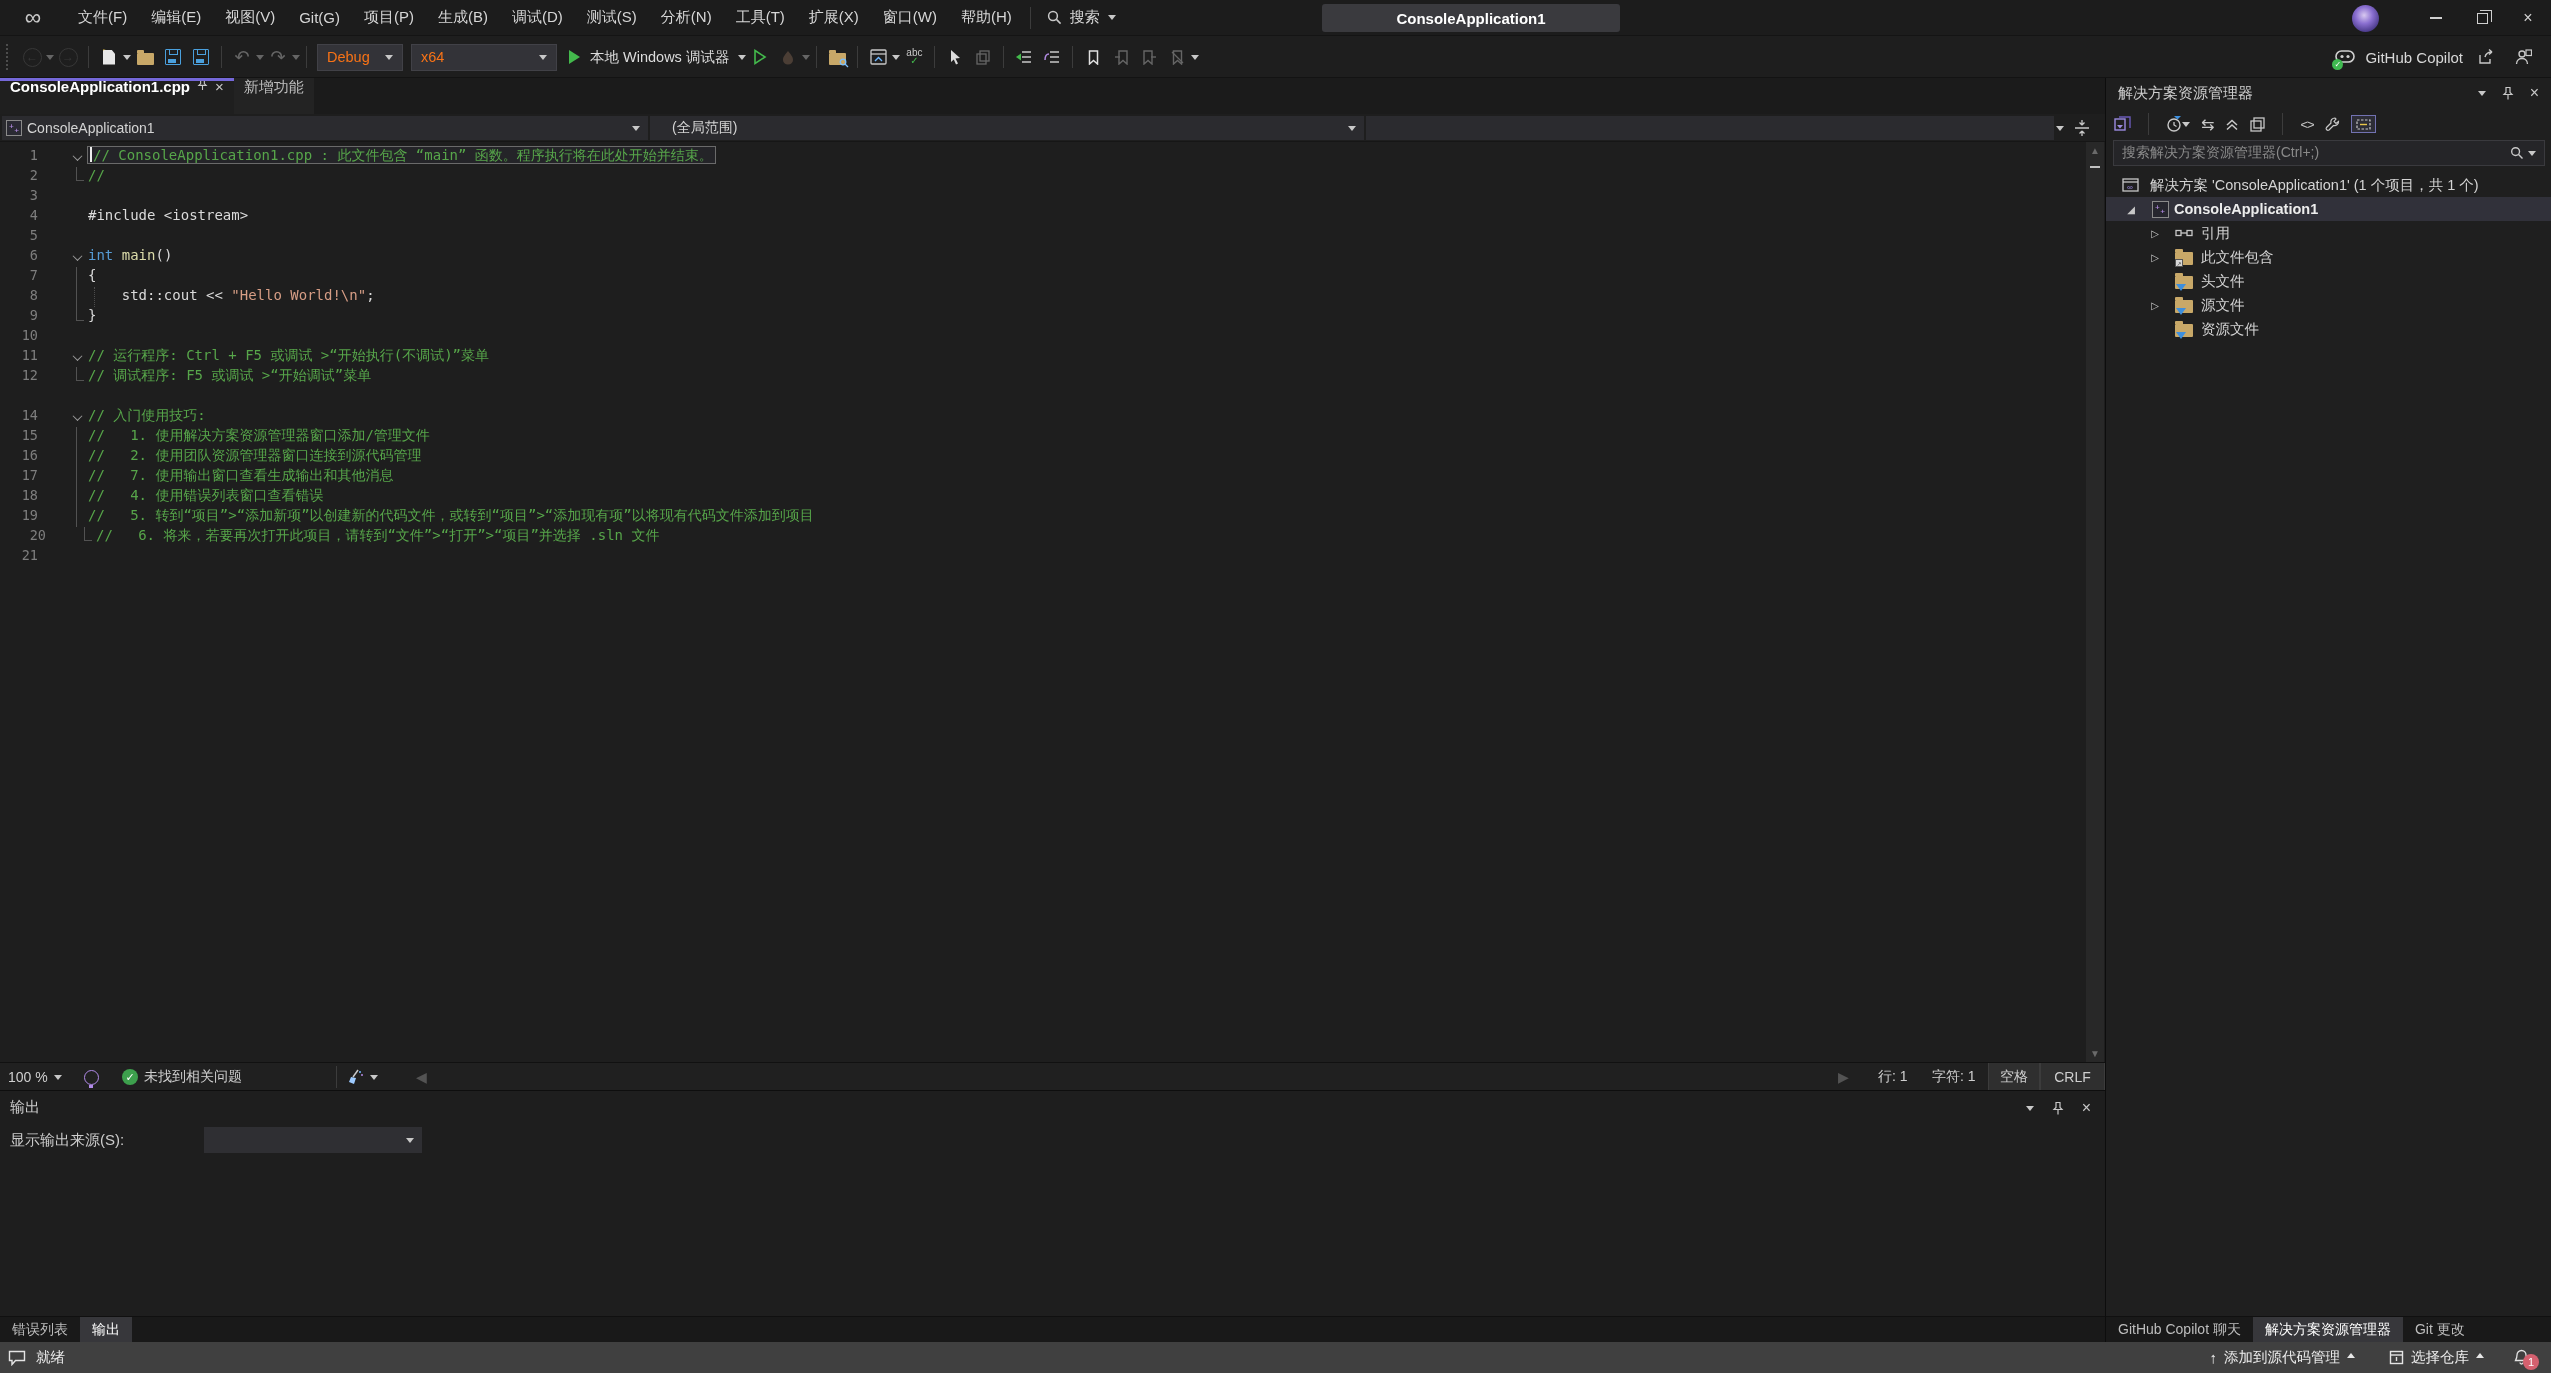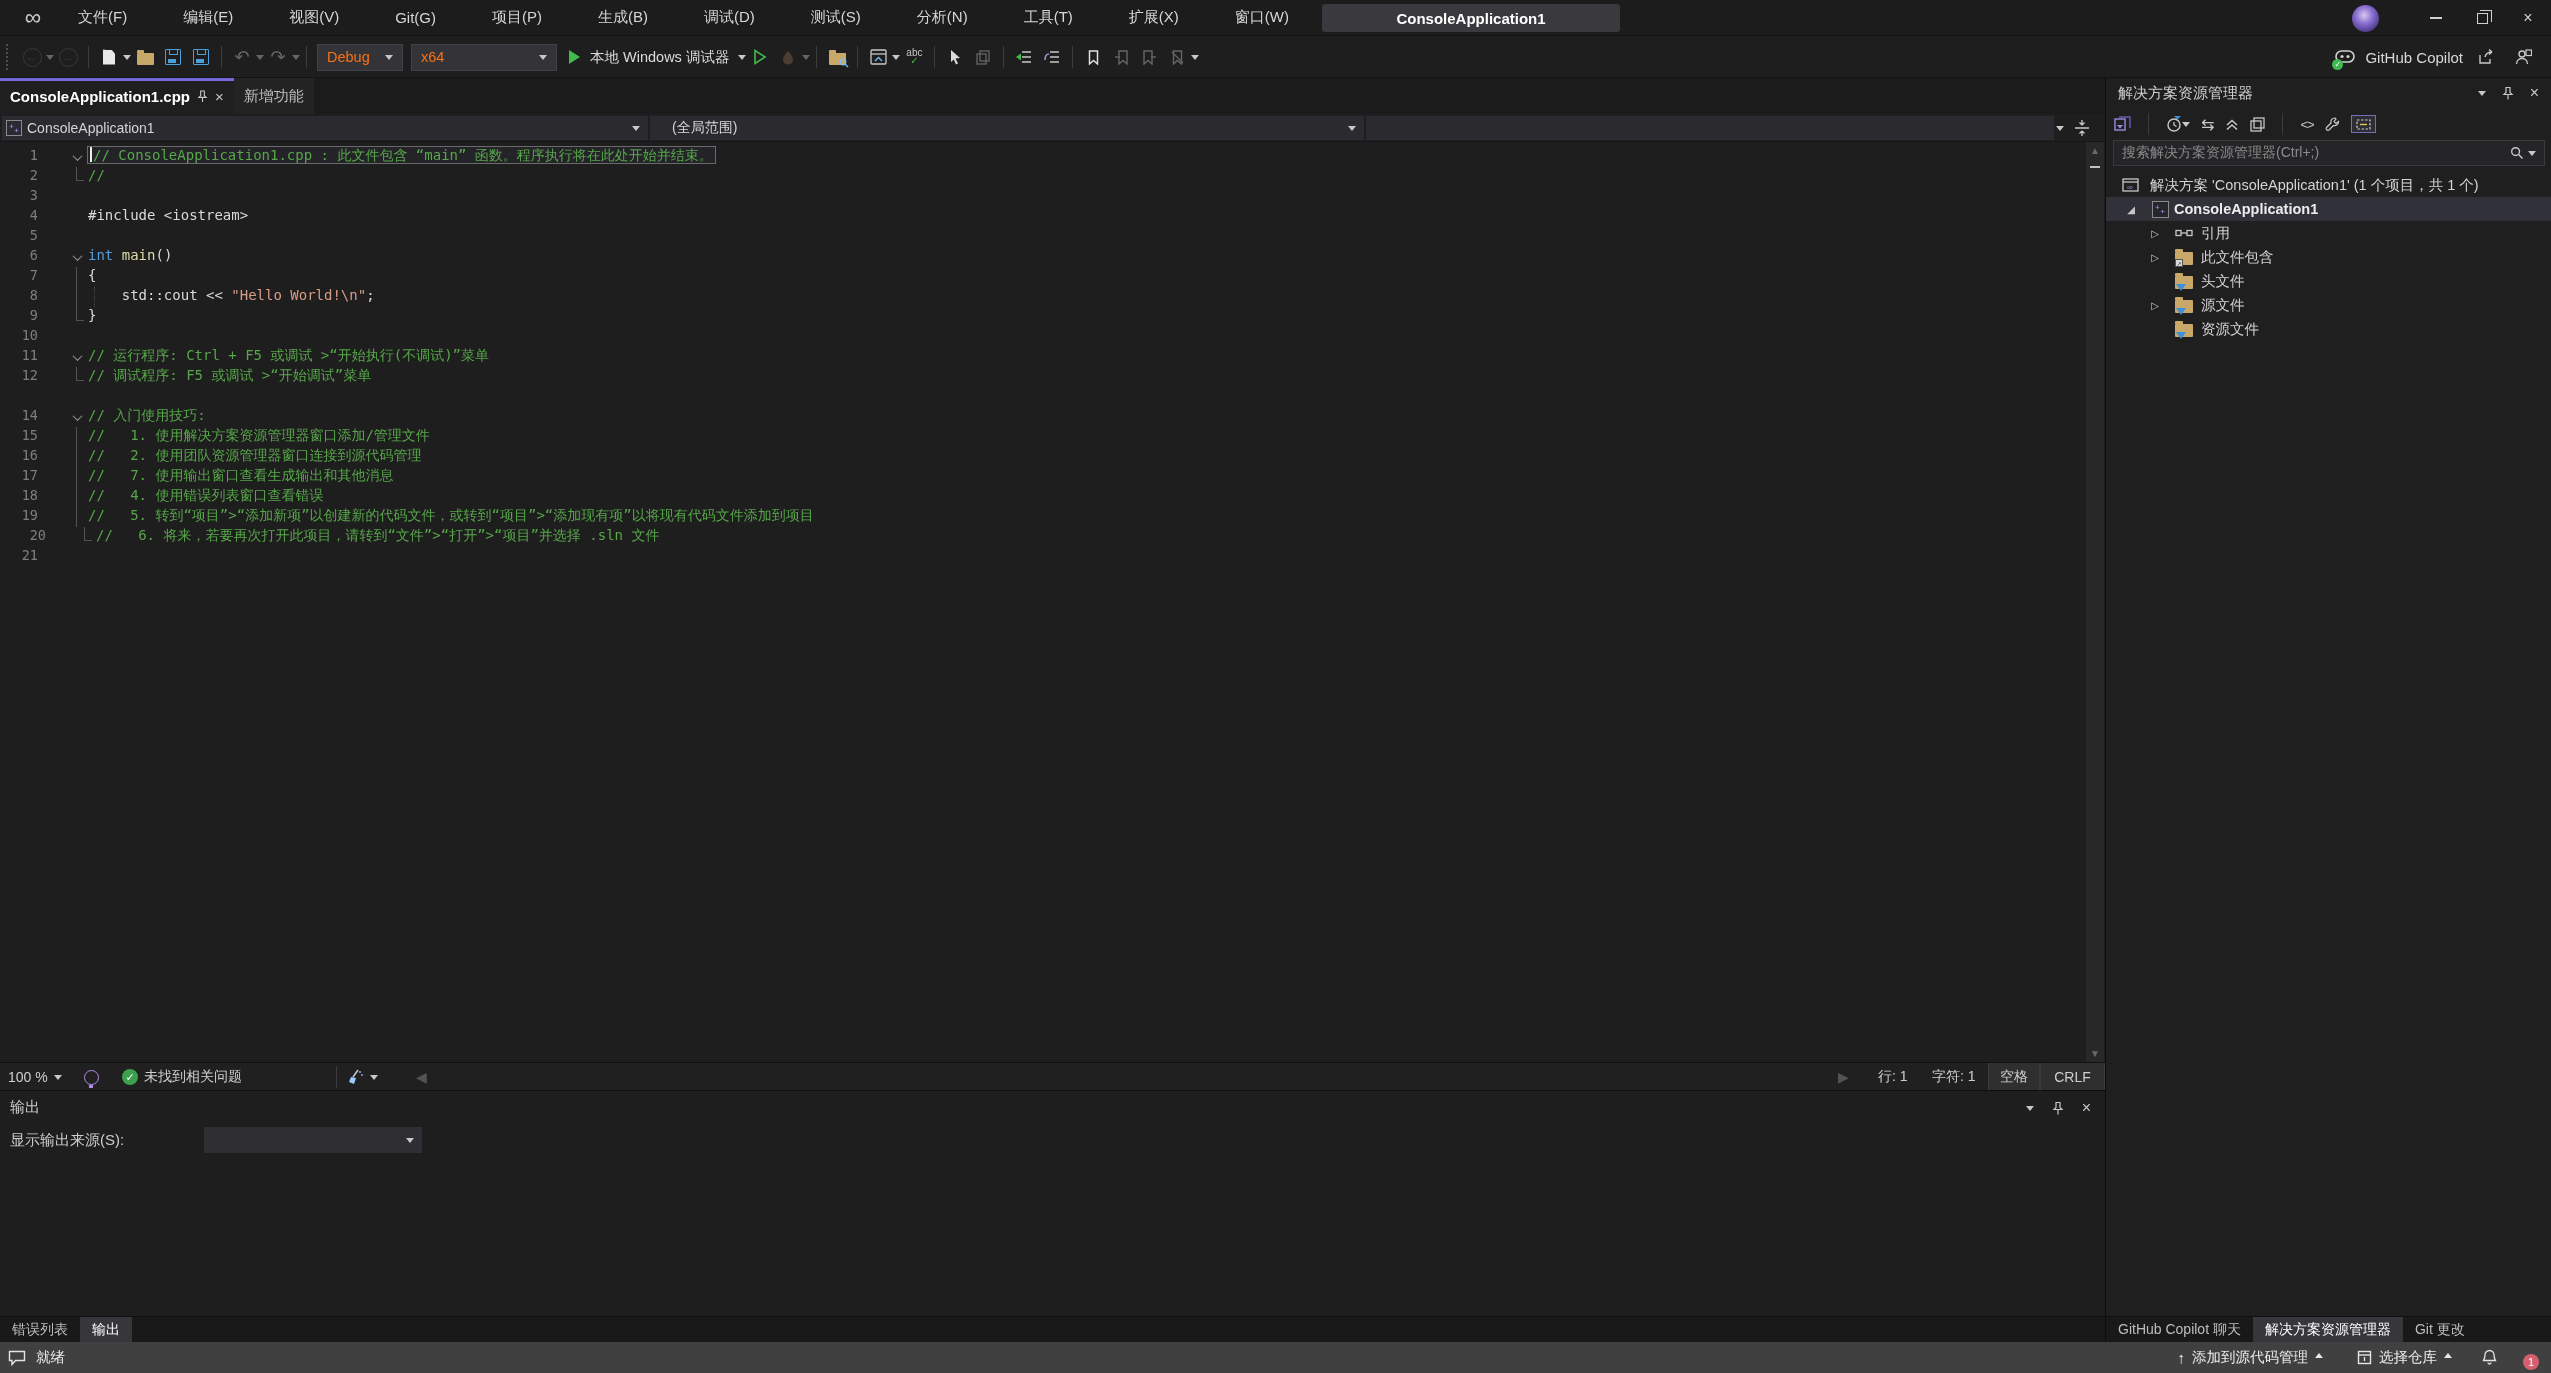--- a/index.html
+++ b/index.html
@@ -3,21 +3,21 @@
 <meta charset="utf-8">
 <style>
   * { box-sizing: border-box; margin: 0; padding: 0; }
   html,body { width:2551px; height:1373px; }
   body {
     background:#1e1e1e; overflow:hidden; position:relative;
     font-family:"Liberation Sans","DejaVu Sans",sans-serif; color:#d8d8d8;
     -webkit-font-smoothing:antialiased;
   }
   .abs { position:absolute; }
-  .flex { display:flex; align-items:center;gap:32px; }
+  .flex { display:flex; align-items:center; }
   .dim { opacity:.42; }
   .caret { width:0;height:0;border:4px solid transparent;border-top:5px solid #c8c8c8;margin-top:4px; }
   .caret.up { border-top:none;border-bottom:5px solid #e8e8e8;margin-top:-4px; }
   .vsep { width:1px;height:22px;background:#3c3c3c;margin:0 6px; }
 
   
   #titlebar { left:0;top:0;width:2551px;height:36px;background:#1c1c1c;border-bottom:1px solid #141414;display:flex;align-items:center; }
   #vs-logo { width:66px;height:100%;display:flex;align-items:center;justify-content:center;font-size:23px;color:#c9c9c9; }
   .menu-item { padding:0 12px;height:100%;display:flex;align-items:center;font-size:15px;color:#d6d6d6;cursor:default; }
   #tb-search { display:flex;align-items:center;gap:8px;padding:0 10px;font-size:15px;color:#d6d6d6; }
@@ -42,21 +42,21 @@
   .floppy { width:16px;height:16px;border:1.6px solid #4aa0dd;border-radius:1px;position:relative; }
   .floppy::before{content:"";position:absolute;top:0;left:3px;width:7px;height:4px;border:1.2px solid #4aa0dd;border-top:none;}
   .floppy::after{content:"";position:absolute;bottom:1px;left:2px;width:8px;height:4px;background:#4aa0dd;}
   .folder-ico { width:17px;height:12px;background:#c8a868;border-radius:1px;position:relative;margin-top:4px; }
   .folder-ico::before { content:"";position:absolute;top:-3px;left:0;width:7px;height:3px;background:#c8a868;border-radius:1px 1px 0 0; }
   .page-ico { width:12px;height:15px;background:#e8e8e8;clip-path:polygon(0 0,70% 0,100% 28%,100% 100%,0 100%);position:relative; }
   .spark { position:absolute;color:#e8c54a;font-size:10px;left:-5px;top:-6px; }
 
   
   #tabbar { left:0;top:78px;width:2105px;height:36px;background:#1b1b1b;display:flex;align-items:stretch; }
-  .etab { display:flex;align-items:center;gap:7px;padding:0 10px;font-size:15px;background:#232323;color:#bdbdbd;position:relative; }
+  .etab { display:flex;gap:7px;padding:0 10px;font-size:15px;background:#232323;color:#bdbdbd;position:relative; }
   .etab.active { background:#1f1f1f;color:#ffffff;font-weight:bold; }
   .etab.active::before { content:"";position:absolute;left:0;top:0;right:0;height:3px;background:#7568d9; }
   .etab-close { font-size:15px;color:#c8c8c8;font-weight:normal; }
   #tabbar-right { position:absolute;right:10px;top:86px;display:flex;gap:16px;align-items:center; }
   #navbar { left:0;top:114px;width:2105px;height:28px;background:#1e1e1e;border-bottom:1px solid #161616; }
   .navsec { position:absolute;top:2px;height:24px;background:#2b2b2f;display:flex;align-items:center;font-size:14px;color:#d4d4d4; }
   #navbar-right { position:absolute;left:2056px;top:2px;height:24px;display:flex;align-items:center;gap:10px; }
   .cppico { width:16px;height:16px;border:1px solid #8a8a8a;color:#b08ae0;font-size:10px;font-weight:bold;display:flex;align-items:center;justify-content:center;margin:0 5px 0 4px;background:#2a2a33; }
 
   #editor { left:0;top:142px;width:2105px;height:920px;background:#1e1e1e;overflow:hidden; }

